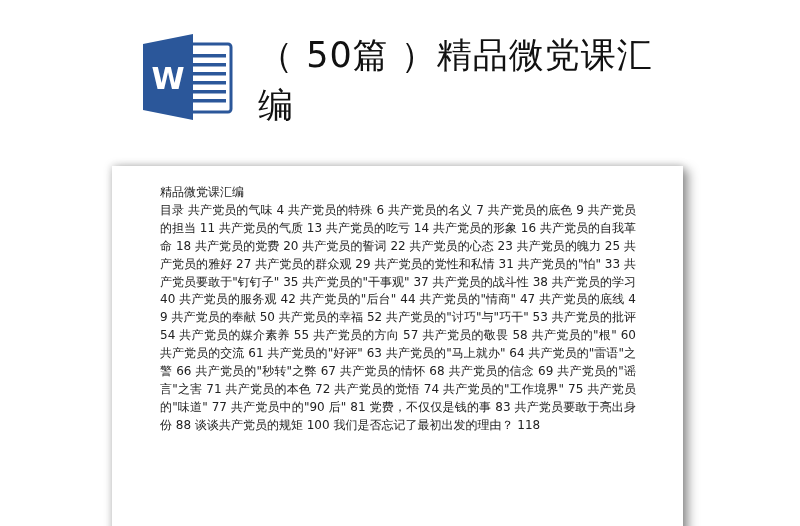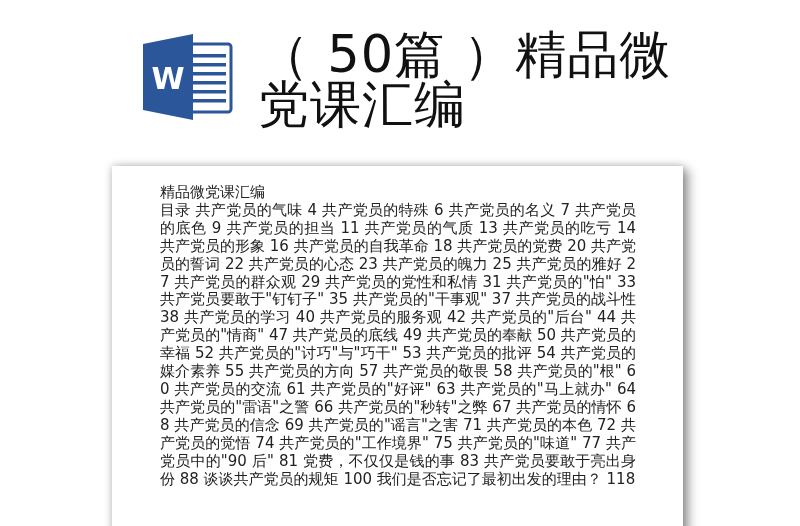--- a/index.html
+++ b/index.html
@@ -6,32 +6,32 @@
   body {
     width:800px; height:526px; overflow:hidden;
     background:#ffffff;
     font-family:"DejaVu Sans", sans-serif;
     position:relative;
   }
   .header { position:absolute; left:0; top:0; width:800px; height:160px; }
   .word-icon { position:absolute; left:143px; top:34px; width:92px; height:86px; }
   .title {
     position:absolute; left:258px; top:30px; width:420px;
-    font-size:51px; line-height:50px; color:#111;
+    font-size:35px; line-height:50px; color:#111;
     font-family:"DejaVu Sans", sans-serif;
     letter-spacing:1px;
   }
   .paper {
     position:absolute; left:112px; top:166px; width:571px; height:380px;
     background:#fff;
     box-shadow: 0 0 8px rgba(0,0,0,0.25), 6px 4px 10px rgba(0,0,0,0.35);
   }
   .content {
     position:absolute; left:48px; top:18px; width:476px;
-    font-size:15px; line-height:17.9px; color:#222;
+    font-size:12px; line-height:17.9px; color:#222;
     font-family:"DejaVu Sans", sans-serif;
     text-align:justify;
     word-break:break-all;
   }
   .content p { margin:0; }
 </style>
 </head>
 <body>
 
 <div class="header">

